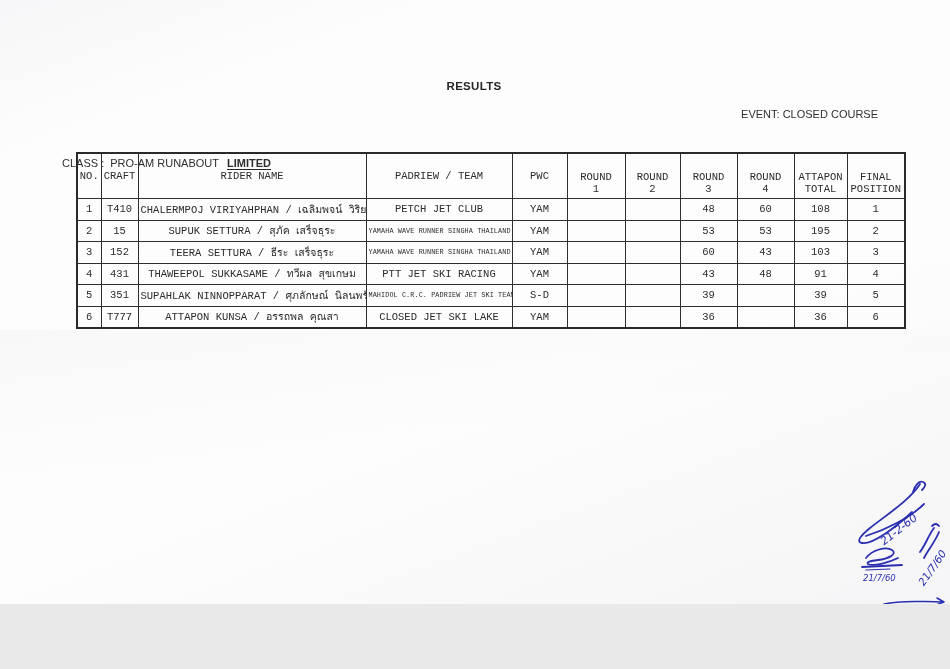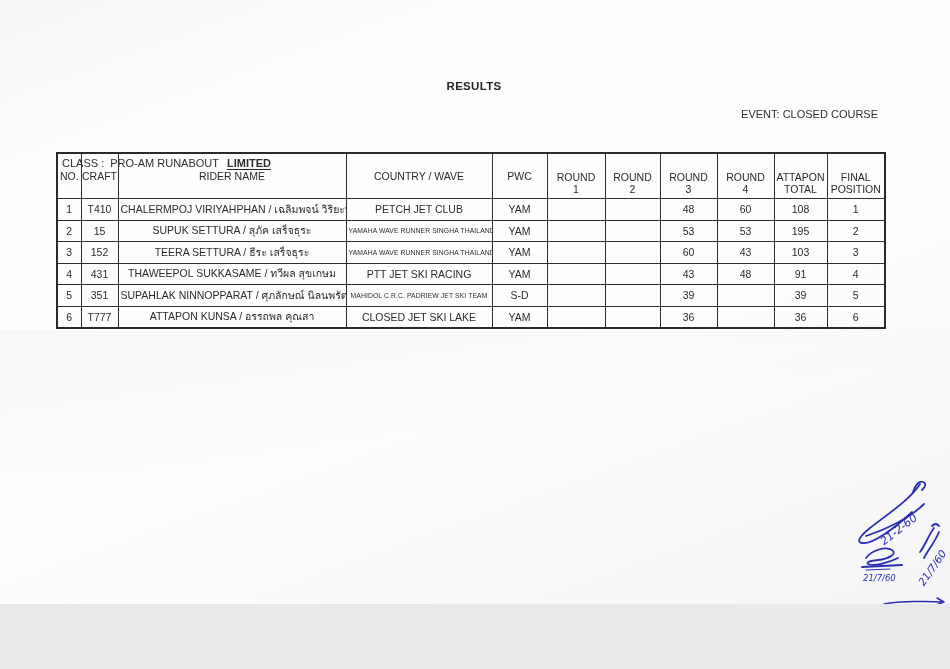--- a/index.html
+++ b/index.html
@@ -36,23 +36,23 @@
   }
   .class-line .cls-name{margin-left:6px;}
   .class-line .cls-mod{
     margin-left:8px;font-weight:bold;
     border-bottom:1.5px solid #262626;padding-bottom:0px;
   }
   .event-line{
     position:absolute;right:72px;top:108px;font-size:11px;color:#2e2e2e;
   }
   table.results{
-    position:absolute;left:56px;top:152px;
+    position:absolute;left:76px;top:152px;
     width:828px;border-collapse:collapse;table-layout:fixed;
-    font-size:10.5px;color:#2b2b2b;
+    font-size:10.5px;color:#2b2b2b;font-family:Liberation Mono, monospace;
   }
   table.results th,table.results td{
     border:1px solid #2f2f2f;
     padding:0 2px;
     text-align:center;
     overflow:hidden;white-space:nowrap;
     background:transparent;
   }
   table.results{border:2px solid #2a2a2a;}
   table.results thead th{
@@ -116,21 +116,21 @@
               <div class="h1">CRAFT</div>
             </div>
           </th>
         <th>
             <div class="hcell single">
               <div class="h1">RIDER NAME</div>
             </div>
           </th>
         <th>
             <div class="hcell single">
-              <div class="h1">COUNTRY / WAVE</div>
+              <div class="h1">PADRIEW / TEAM</div>
             </div>
           </th>
         <th>
             <div class="hcell single">
               <div class="h1">PWC</div>
             </div>
           </th>
         <th>
             <div class="hcell">
               <div class="h1">ROUND</div>

